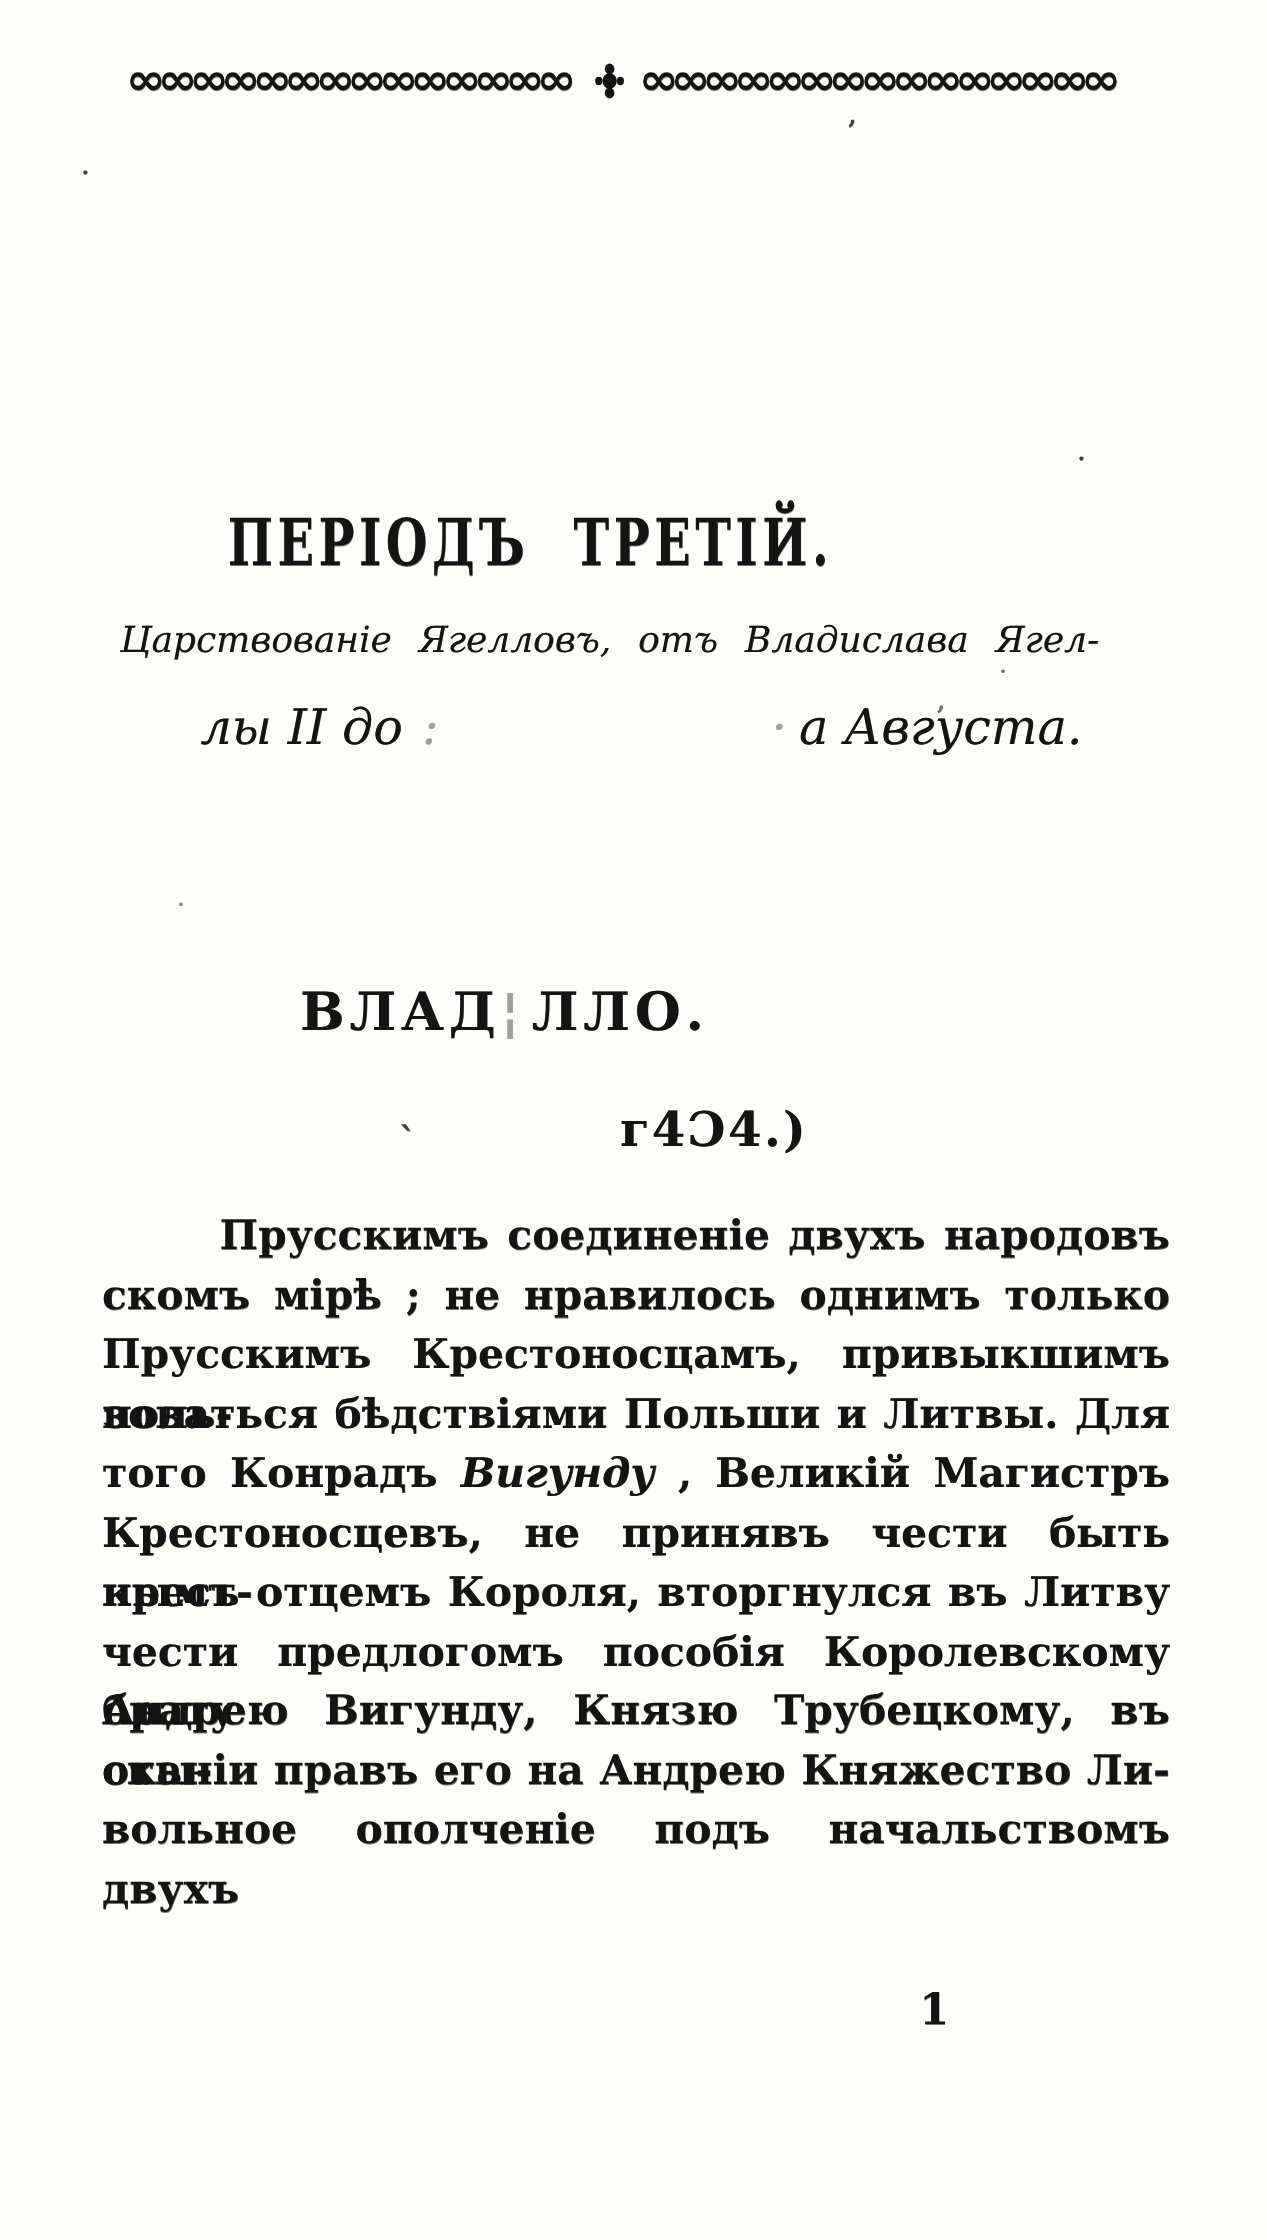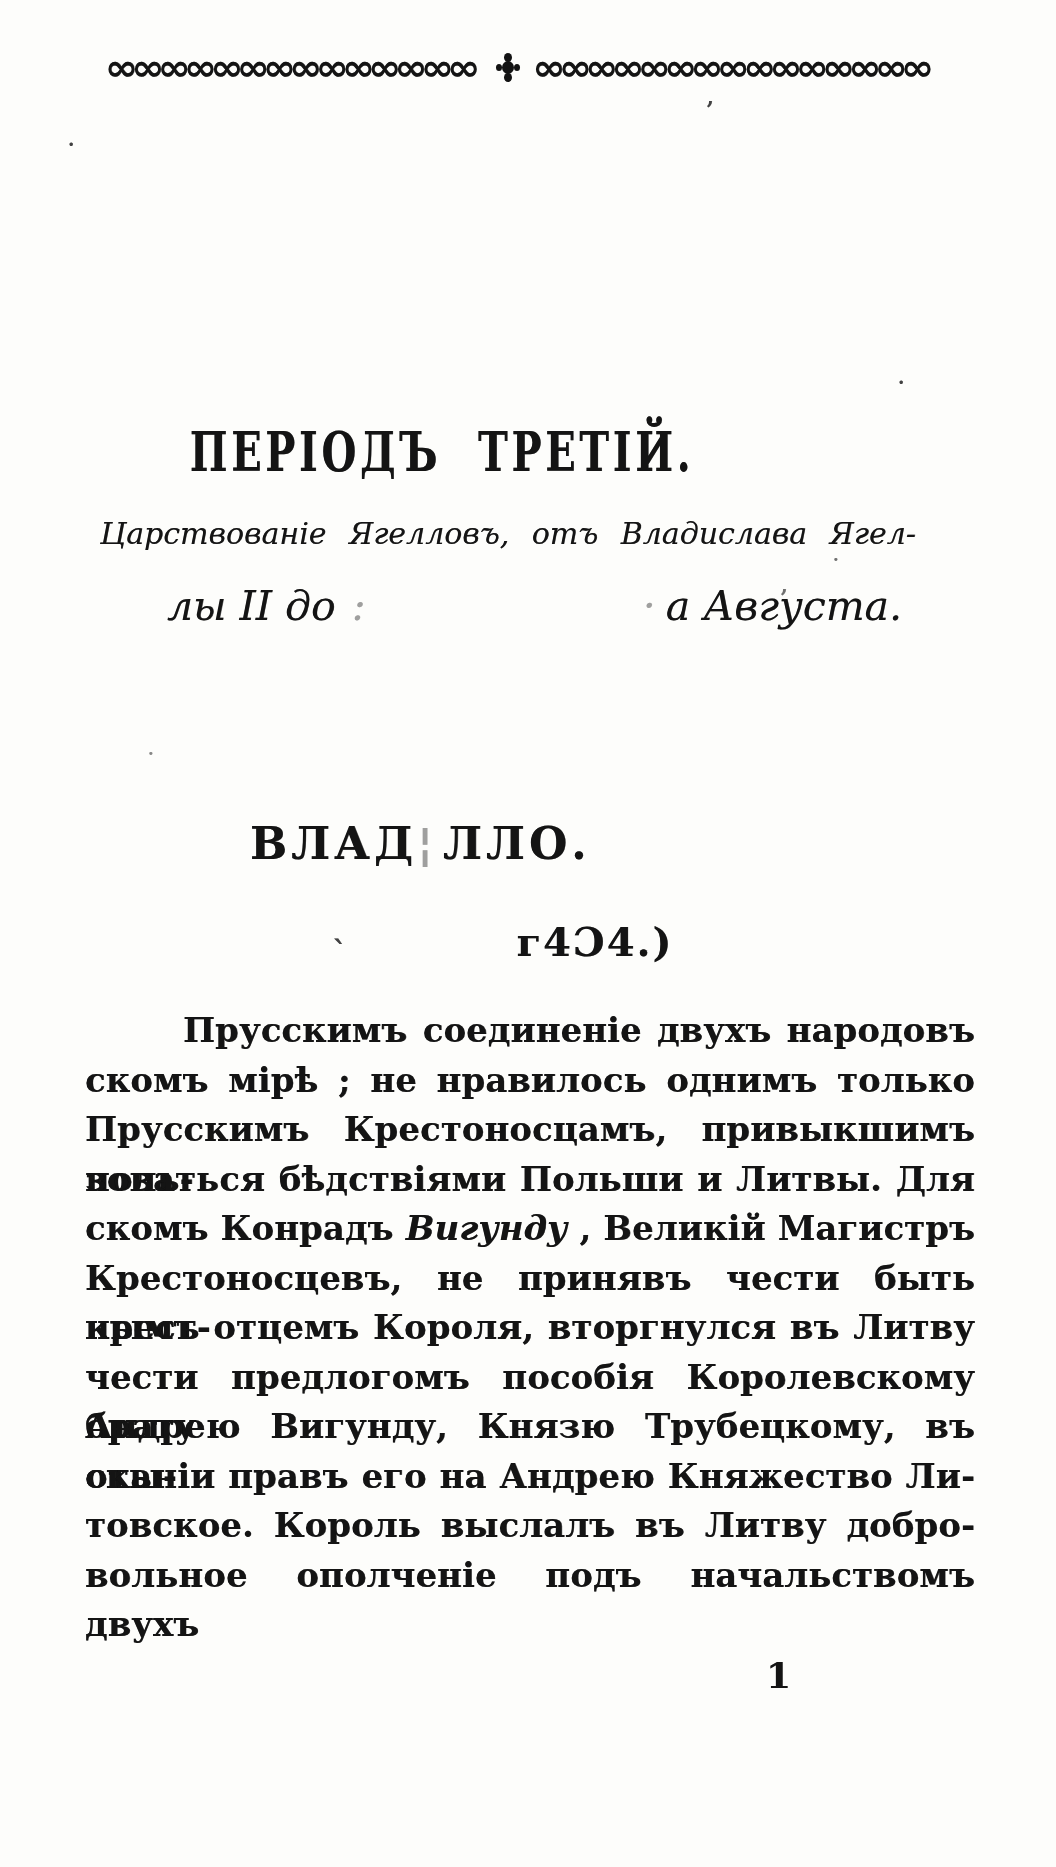--- a/index.html
+++ b/index.html
@@ -105,27 +105,26 @@
     </span>
   </div>
 
   <div class="date">г4Ɔ4.)</div>
 
   <div class="bodytext">
     <div class="bodyline indent">Прусскимъ соединеніе двухъ народовъ</div>
     <div class="bodyline">скомъ мірѣ ; не нравилось однимъ только</div>
     <div class="bodyline">Прусскимъ Крестоносцамъ, привыкшимъ поль-</div>
     <div class="bodyline">зоваться бѣдствіями Польши и Литвы. Для</div>
-    <div class="bodyline"><span>скомъ Конрадъ </span><span class="it">Вигунду</span><span> , Великій Магистръ</span></div>
+    <div class="bodyline"><span>того Конрадъ </span><span class="it">Вигунду</span><span> , Великій Магистръ</span></div>
     <div class="bodyline">Крестоносцевъ, не принявъ чести быть крест-</div>
     <div class="bodyline">нымъ отцемъ Короля, вторгнулся въ Литву</div>
     <div class="bodyline">чести предлогомъ пособія Королевскому брату</div>
     <div class="bodyline">Андрею Вигунду, Князю Трубецкому, въ оты-</div>
     <div class="bodyline">сканіи правъ его на Андрею Княжество Ли-</div>
-    <div class="bodyline">товское. Король выслалъ въ Литву добро-</div>
     <div class="bodyline">вольное ополченіе подъ начальствомъ двухъ</div>
   </div>
 
   <div class="pagenum">1</div>
 
   <span class="speck s0">’</span>
   <span class="speck s1">·</span>
   <span class="speck s2">·</span>
   <span class="speck s3">’</span>
   <span class="speck s4">`</span>

